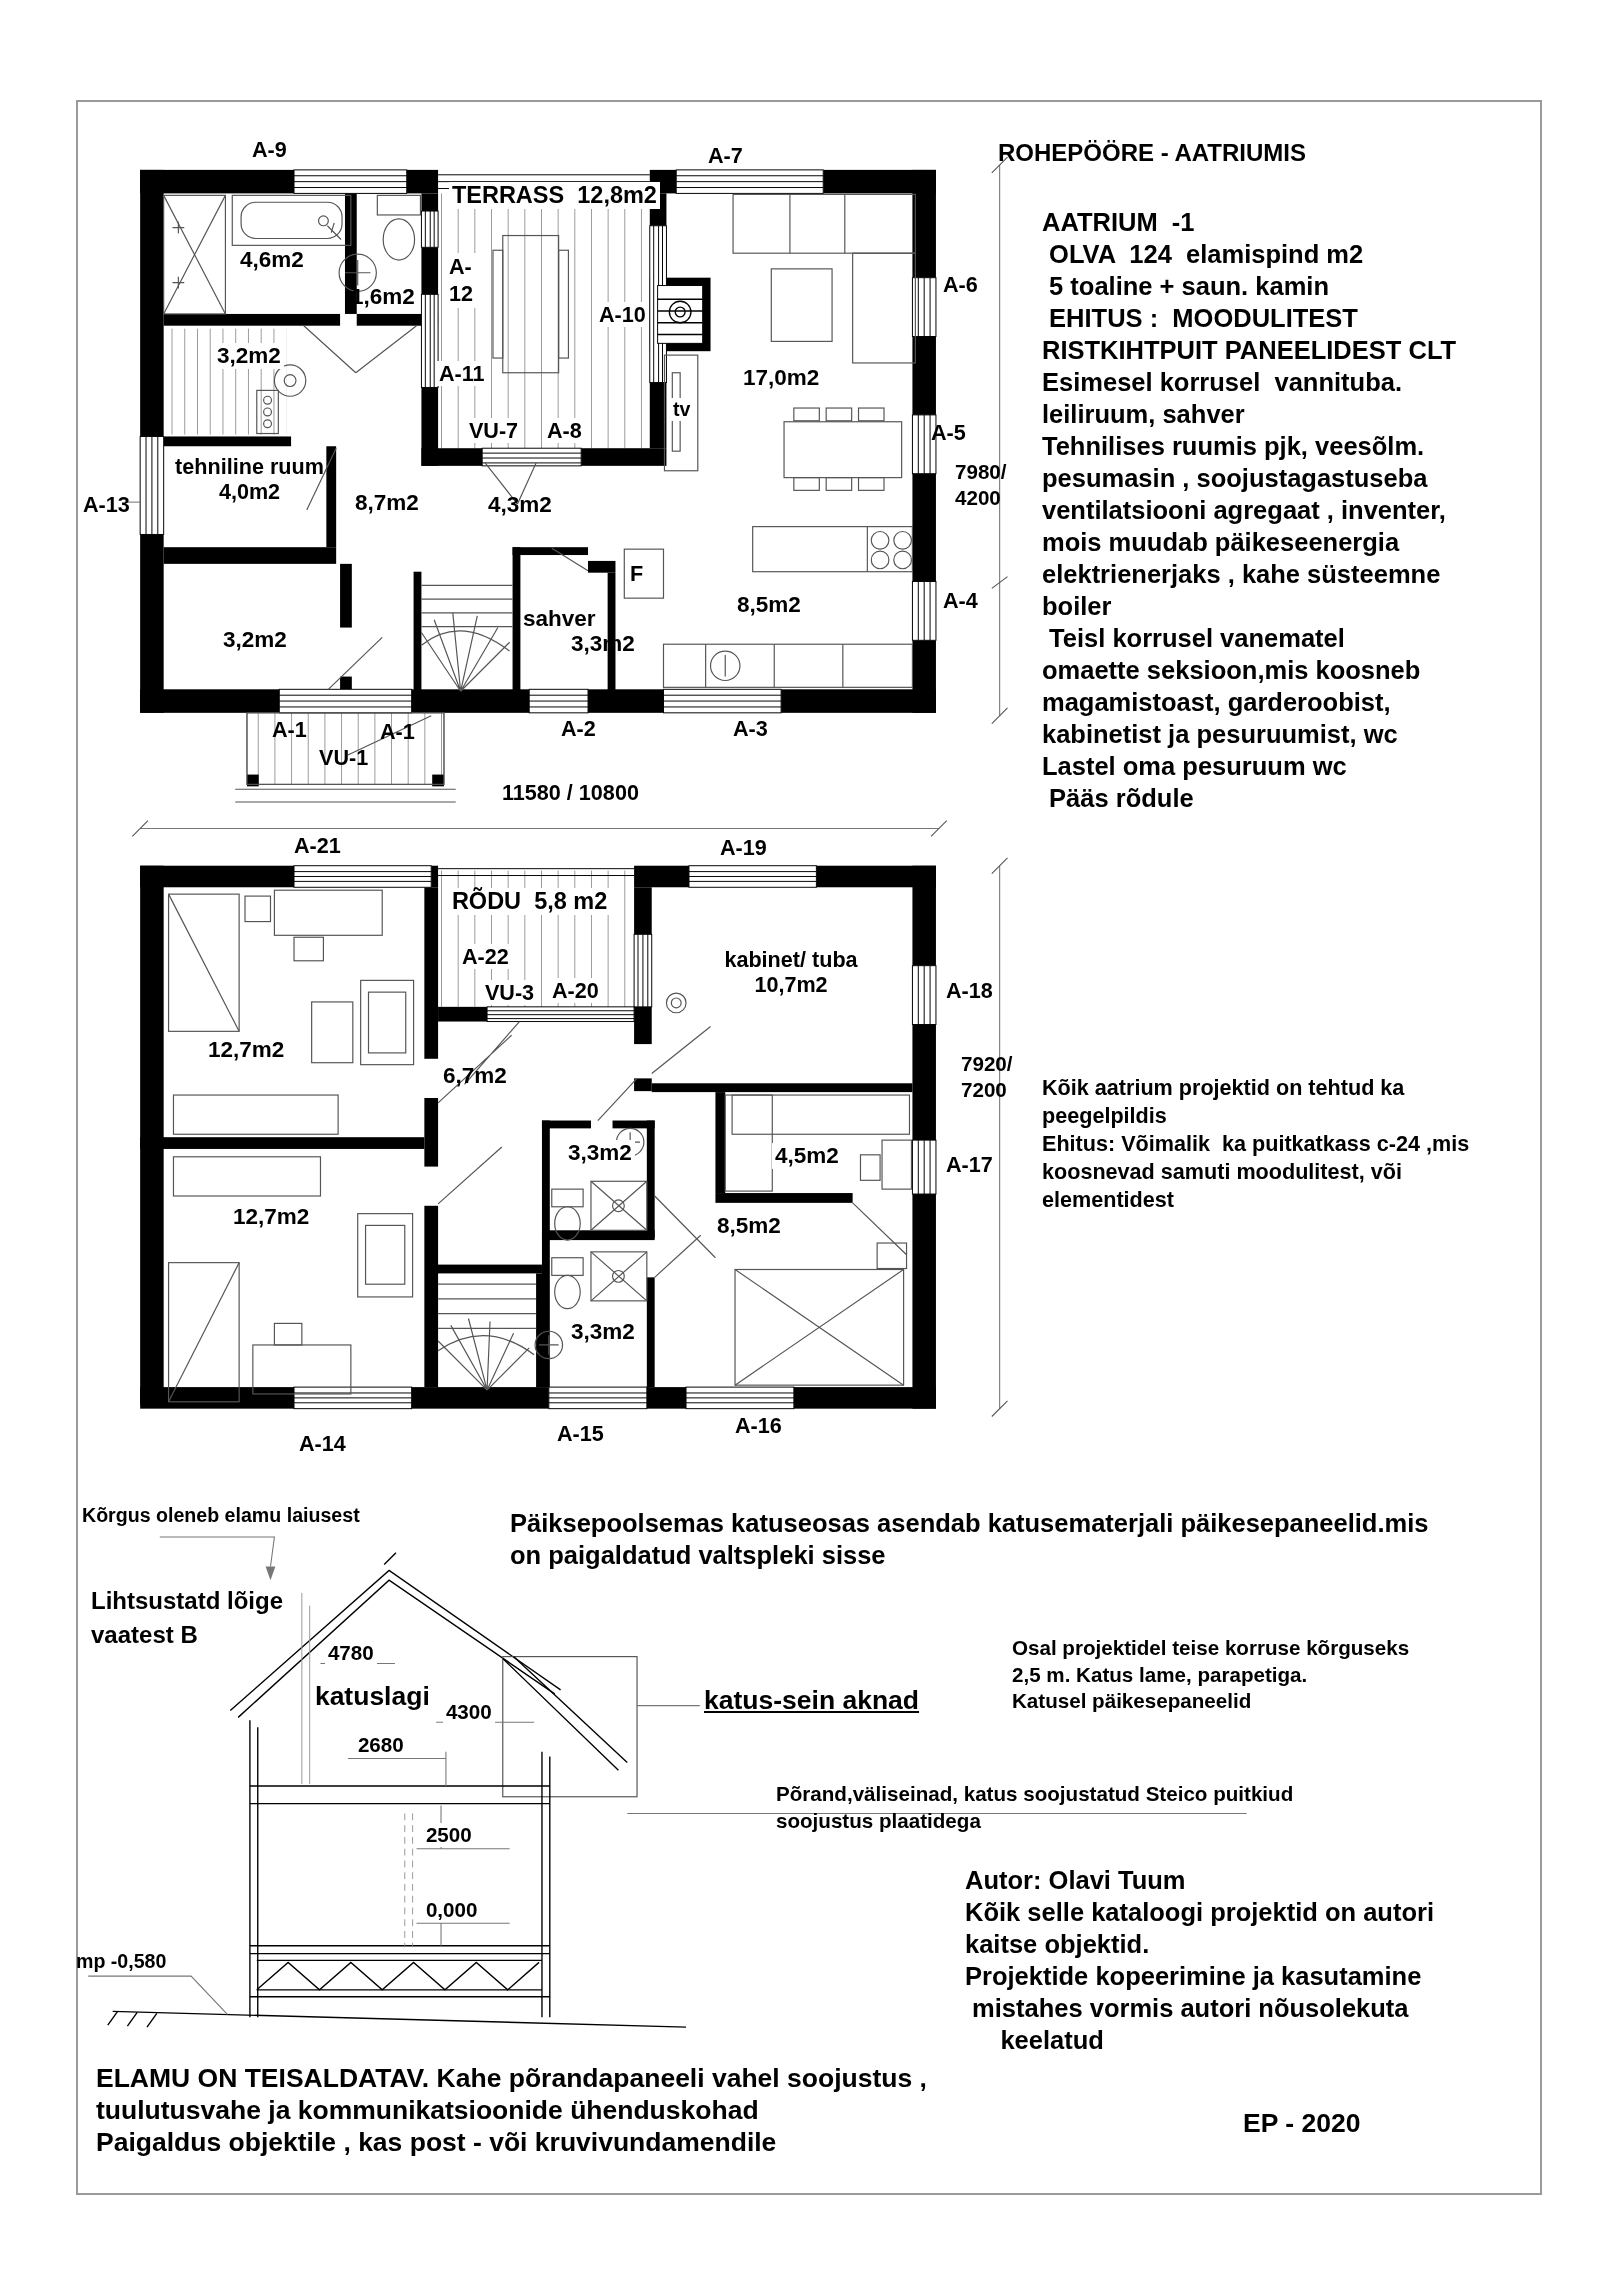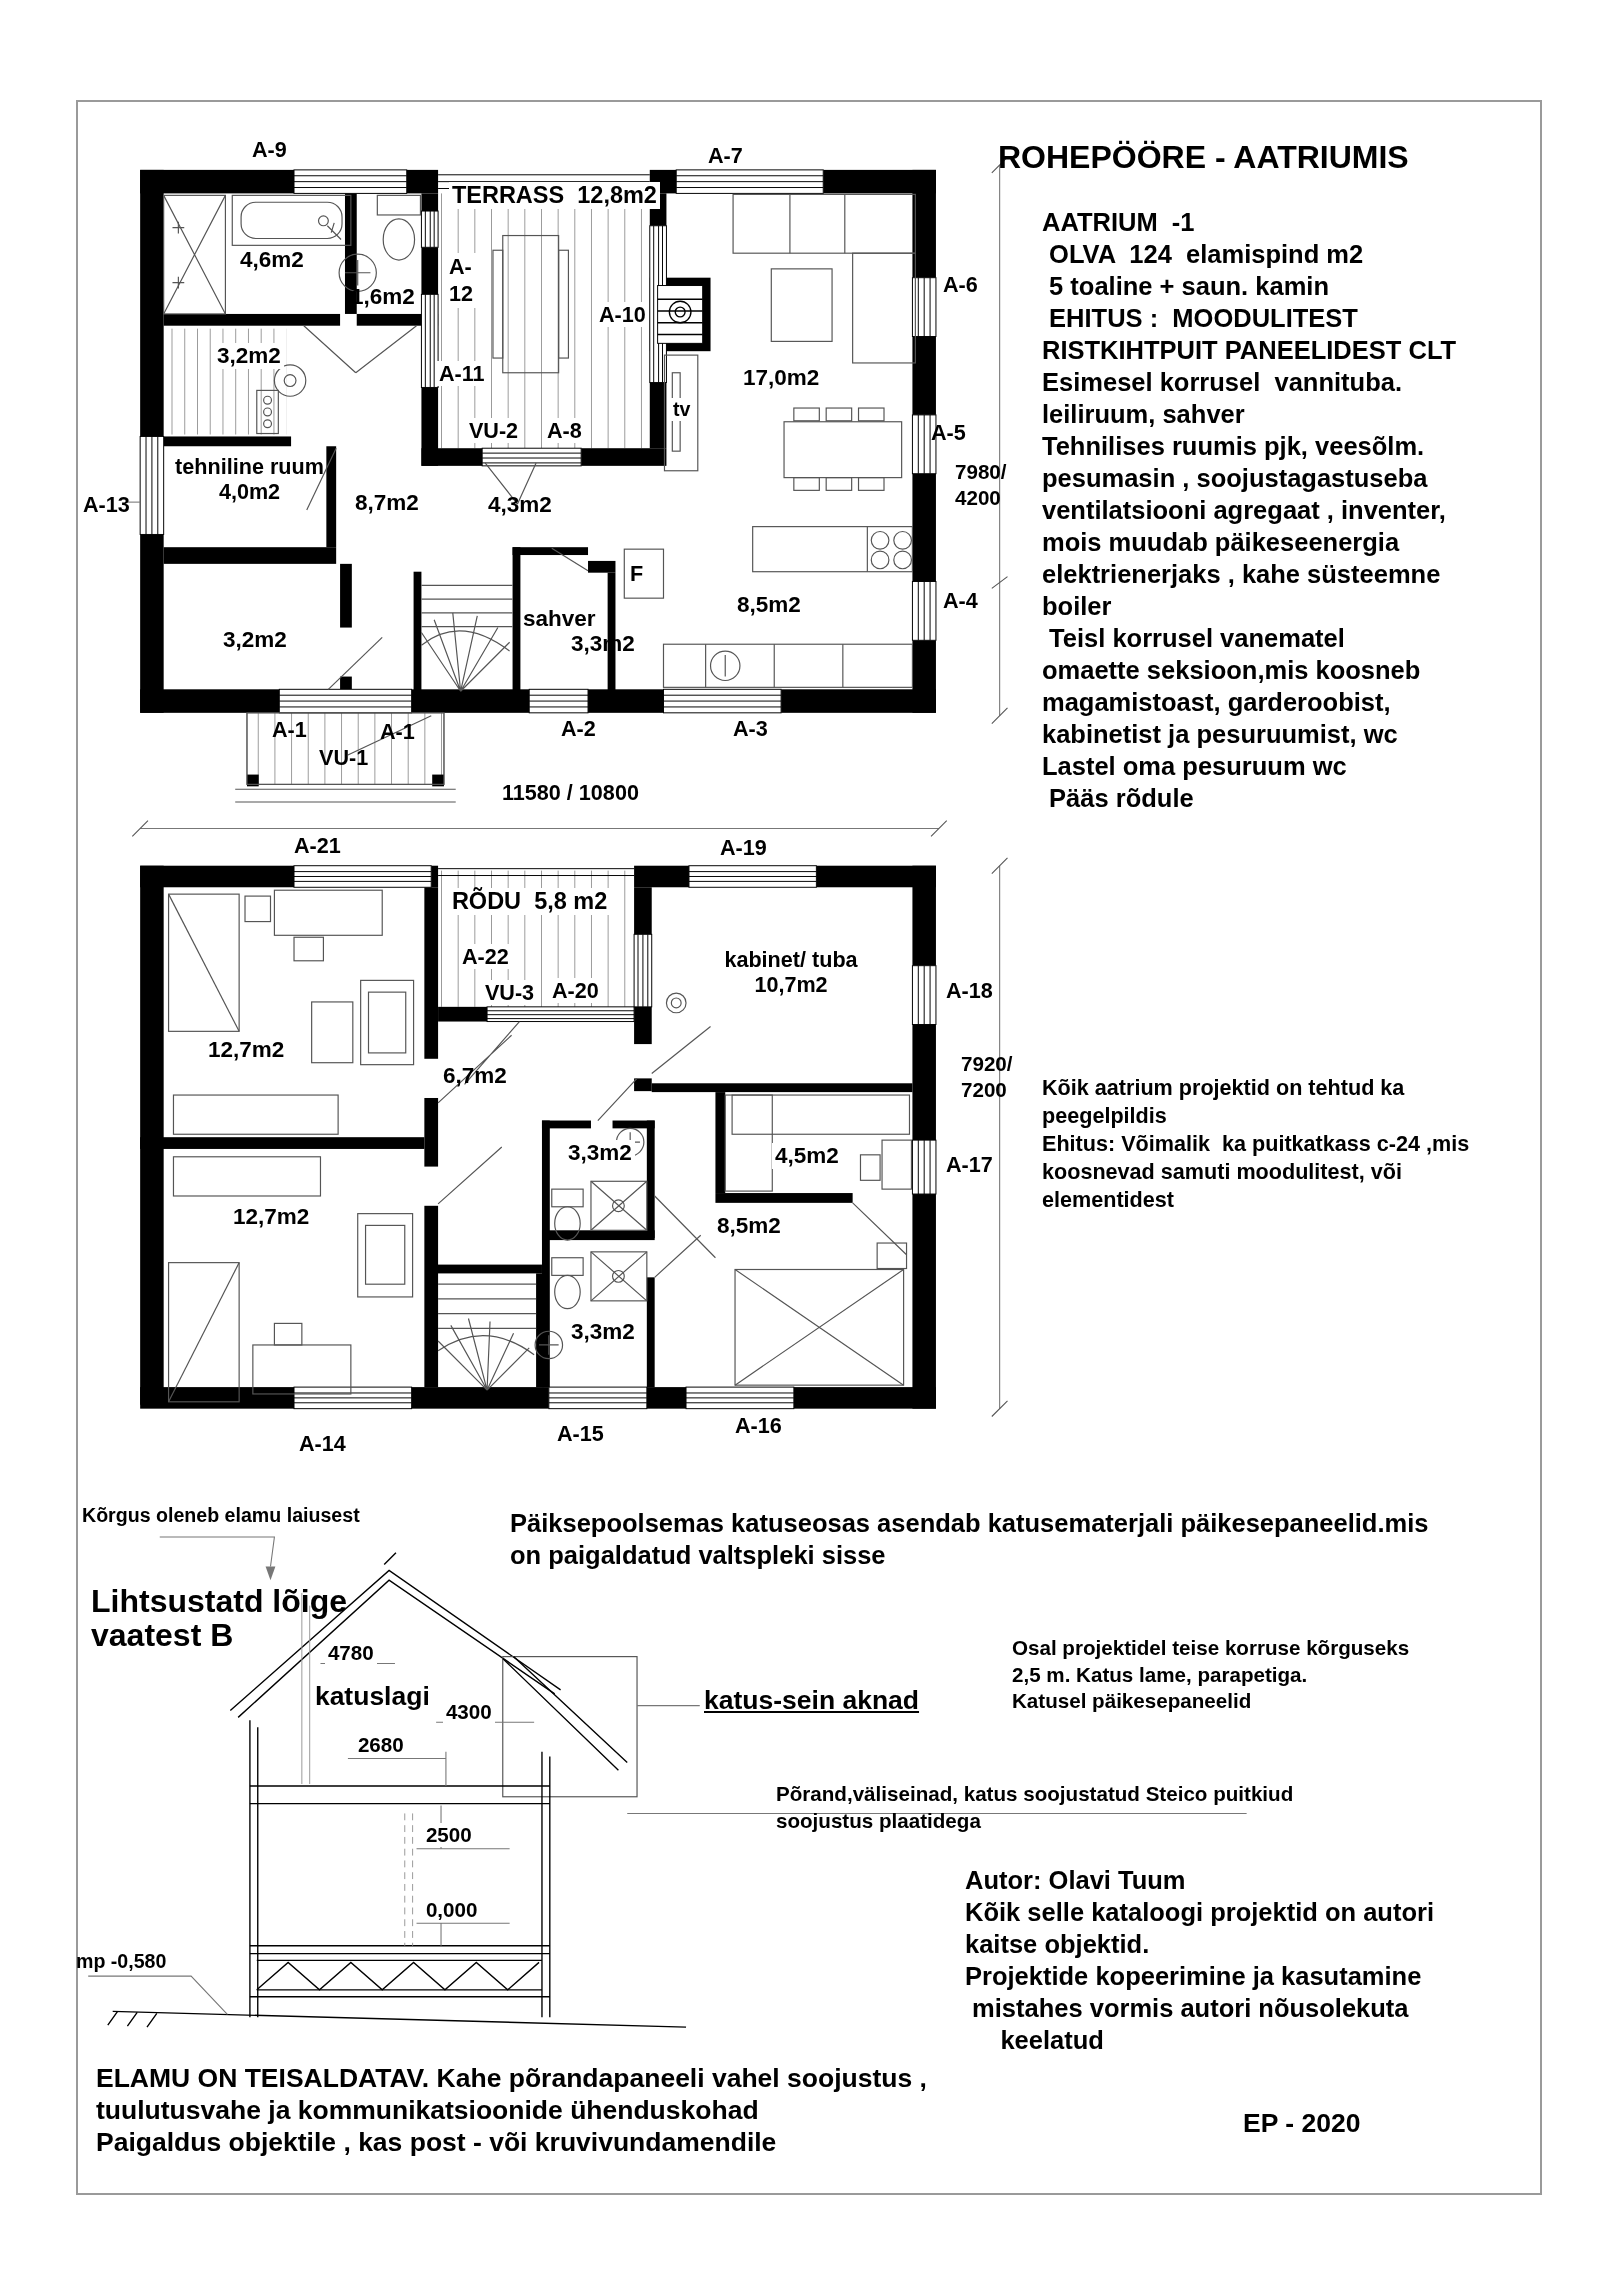--- a/index.html
+++ b/index.html
@@ -3,21 +3,21 @@
 <meta charset="utf-8">
 <style>
   html,body{margin:0;padding:0;background:#fff}
   .sheet{position:relative;width:1621px;height:2293px;background:#fff;overflow:hidden;
          font-family:"Liberation Sans",sans-serif;font-weight:bold;color:#000}
   .frame{position:absolute;left:76px;top:100px;width:1462px;height:2091px;border:2px solid #9a9a9a}
   svg.draw{position:absolute;left:0;top:0}
   .lbl{position:absolute;white-space:pre;line-height:1.16}
   .s20{font-size:19.6px}.s21{font-size:20.6px}.s22{font-size:21.6px}.s23{font-size:22.5px}
   .s24{font-size:23.5px}.s26{font-size:25.5px;line-height:32px}.s27{font-size:26.5px;line-height:32px}
-  .s29{font-size:32px}
+  .s29{font-size:24px}
   .bgw{background:#fff;padding:0 2.9px}
   .ctr{text-align:center}
   .ul{text-decoration:underline}
   .thin{stroke:#555;stroke-width:1.2;fill:none}
   .fix{stroke:#000;stroke-width:1.4;fill:none}
   .dim{stroke:#777;stroke-width:1.1;fill:none}
   .wline{stroke:#000;stroke-width:1;fill:none}
   .gray{stroke:#999;stroke-width:1;fill:none}
 </style>
 </head>
@@ -374,21 +374,21 @@
   <div class="lbl s22" style="left:561px;top:716px">A-2</div>
   <div class="lbl s22" style="left:272px;top:717px">A-1</div>
   <div class="lbl s22" style="left:380px;top:719px">A-1</div>
   <div class="lbl s22" style="left:83px;top:492px">A-13</div>
   <div class="lbl s22 bgw" style="left:446px;top:253px;line-height:27.4px">A-
 12</div>
   <div class="lbl s22 bgw" style="left:436px;top:361px">A-11</div>
   <div class="lbl s22 bgw" style="left:596px;top:302px">A-10</div>
   <div class="lbl s22 bgw" style="left:544px;top:418px">A-8</div>
   <div class="lbl s22" style="left:319px;top:745px">VU-1</div>
-  <div class="lbl s22 bgw" style="left:466px;top:418px">VU-2</div>
+  <div class="lbl s22 bgw" style="left:466px;top:418px">VU-7</div>
 
   <div class="lbl s24 bgw" style="left:449px;top:182px">TERRASS  12,8m2</div>
   <div class="lbl s23" style="left:240px;top:247px">4,6m2</div>
   <div class="lbl s23" style="left:351px;top:284px">1,6m2</div>
   <div class="lbl s23 bgw" style="left:214px;top:343px">3,2m2</div>
   <div class="lbl s22 ctr" style="left:165px;top:454px;width:169px">tehniline ruum
 4,0m2</div>
   <div class="lbl s23" style="left:355px;top:490px">8,7m2</div>
   <div class="lbl s23" style="left:488px;top:492px">4,3m2</div>
   <div class="lbl s23" style="left:743px;top:365px">17,0m2</div>

